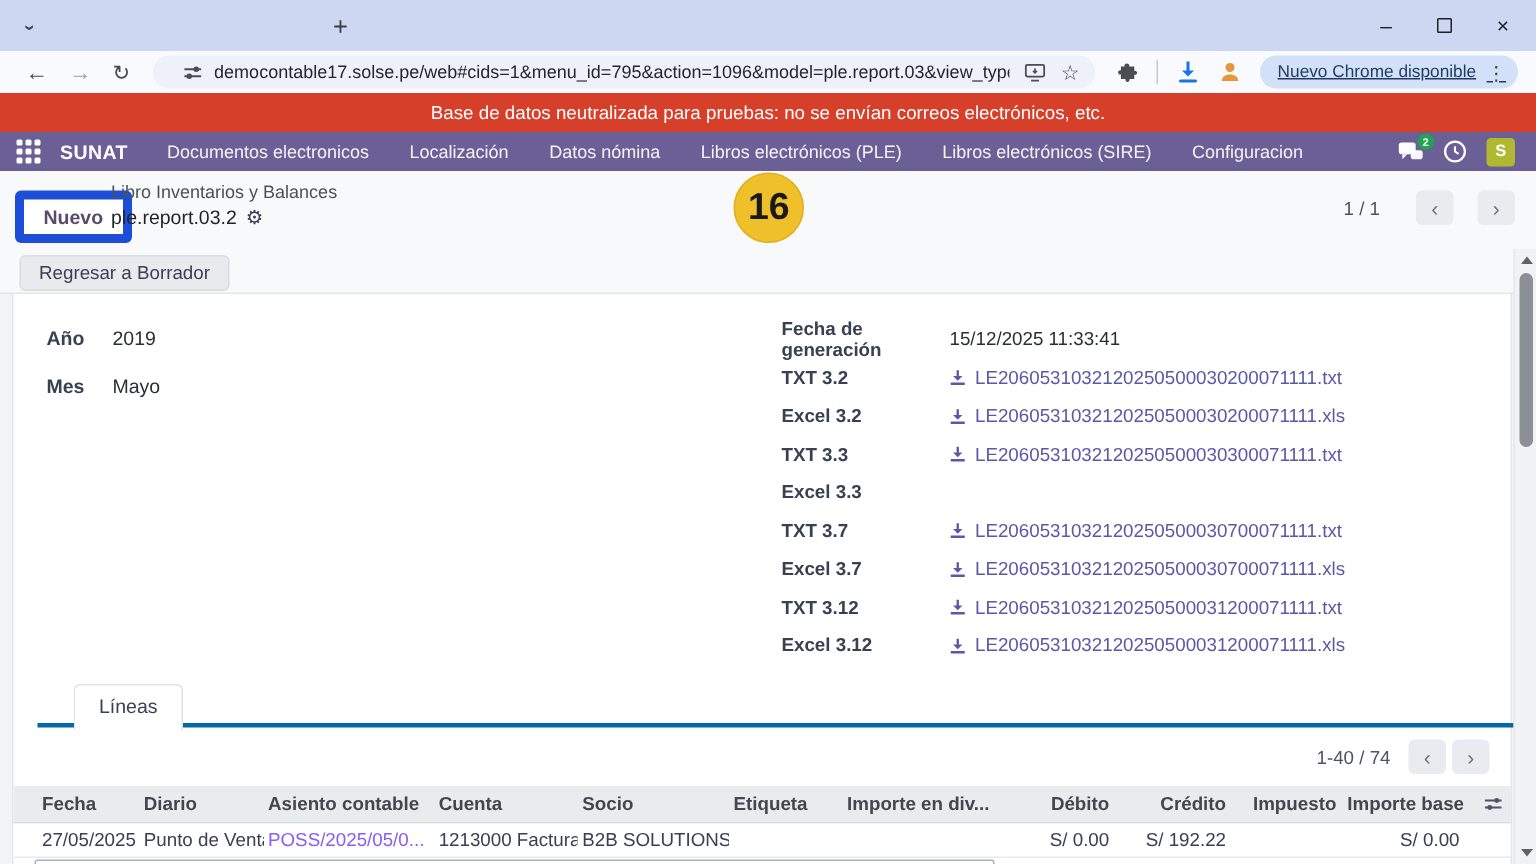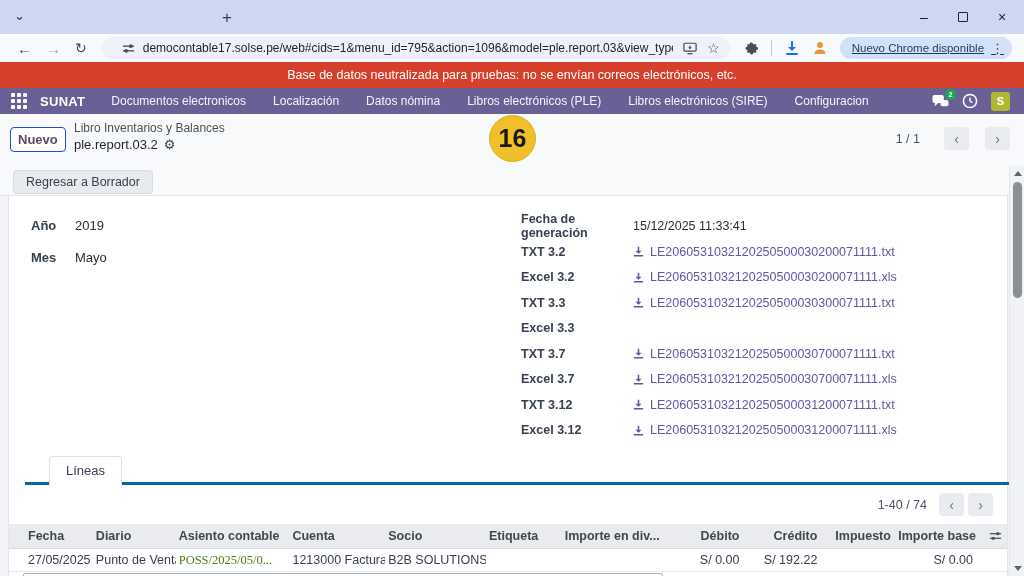--- a/index.html
+++ b/index.html
@@ -44,21 +44,21 @@
   .brand { font-size:13px; font-weight:bold; margin-left:13px; letter-spacing:.3px; cursor:pointer; }
   .menu { display:flex; margin-left:26px; gap:27px; }
   .menu span { font-size:12px; color:rgba(255,255,255,.93); white-space:nowrap; cursor:pointer; }
   .nav-right { margin-left:auto; display:flex; align-items:center; gap:13px; padding-right:14px; }
   .chat-wrap { position:relative; cursor:pointer; display:flex; }
   .chat-badge { position:absolute; top:-5px; right:-7px; background:#21a353; color:#fff; border-radius:50%; width:11px; height:11px; font-size:7.5px; line-height:11px; text-align:center; font-weight:bold; }
   .avatar { width:19px; height:19px; border-radius:3px; background:#b0b832; color:#fff; font-size:11px; font-weight:bold; display:flex; align-items:center; justify-content:center; cursor:pointer; }
 
   
   .control-panel { position:absolute; left:0; top:114px; width:1024px; height:52px; background:#f8f9fb; }
-  .btn-new { position:absolute; left:10px; top:13px; padding:4px 7px; background:#fff; border:1px solid #1d4ed8; border-radius:4px; color:#5b4a6b; font-size:13px; font-weight:bold; font-family:"Liberation Sans",sans-serif; cursor:pointer; }
+  .btn-new { position:absolute; left:10px; top:13px; padding:4px 13px; background:#fff; border:6px solid #1d4ed8; border-radius:4px; color:#5b4a6b; font-size:13px; font-weight:bold; font-family:"Liberation Sans",sans-serif; cursor:pointer; }
   .breadcrumbs { position:absolute; left:74px; top:7px; }
   .bc-top { font-size:12px; color:#4c5157; cursor:pointer; }
   .bc-bottom { font-size:13px; color:#1f2227; margin-top:2px; display:flex; align-items:center; gap:6px; }
   .gear { font-size:13px; color:#374151; cursor:pointer; line-height:1; }
   .pager { position:absolute; right:14px; top:13px; display:flex; align-items:center; gap:16px; }
   .pager-text { font-size:12.5px; color:#4b5563; margin-right:8px; }
   .pager-btn { width:25px; height:23px; background:#e9ebf0; border:none; border-radius:4px; color:#6b7280; font-size:14px; line-height:1; cursor:pointer; font-family:"Liberation Sans",sans-serif; }
   .annotation { position:absolute; left:489px; top:115px; width:47px; height:47px; border-radius:50%; background:#efc029; border:1px solid #dfb01c; color:#1a1a1a; font-size:25px; font-weight:bold; display:flex; align-items:center; justify-content:center; z-index:60; }
 
   
@@ -92,21 +92,21 @@
   .cell { font-size:12.5px; color:#374151; white-space:nowrap; overflow:hidden; padding:0 3px; }
   .thead .cell { font-weight:bold; color:#43474d; cursor:pointer; }
   .c0 { width:84px; padding-left:19px; }
   .c1 { width:83px; } .c2 { width:114px; } .c3 { width:96px; } .c4 { width:101px; } .c5 { width:69px; }
   .c6 { width:113px; text-align:right; padding-right:8px; }
   .c7 { width:80px; text-align:right; padding-right:8px; }
   .c8 { width:78px; text-align:right; padding-right:8px; }
   .c9 { width:70px; padding-left:10px; }
   .c10 { width:88px; text-align:right; padding-right:10px; }
   .c11 { width:24px; display:flex; align-items:center; justify-content:center; }
-  .link-purple { color:#4d7c0f; cursor:pointer;font-family:Liberation Serif, serif; }
+  .link-purple { color:#8b5cf6; cursor:pointer; }
   .next-row-sliver { position:absolute; left:14px; top:377px; width:640px; height:10px; background:#fff; border:1px solid #a8b2c2; border-radius:2px; }
 
   
   .scrollbar { position:absolute; left:1009px; top:166px; width:15px; height:410px; background:#f1f2f4; border-left:1px solid #e6e7ea; }
   .sb-up { position:absolute; top:5px; left:3.5px; width:0; height:0; border-left:4px solid transparent; border-right:4px solid transparent; border-bottom:5px solid #5f6368; cursor:pointer; }
   .sb-thumb { position:absolute; top:16px; left:2.5px; width:9px; height:116px; background:#8b9097; border-radius:5px; cursor:grab; }
   .sb-down { position:absolute; bottom:5px; left:3.5px; width:0; height:0; border-left:4px solid transparent; border-right:4px solid transparent; border-top:5px solid #5f6368; cursor:pointer; }
 
   svg { display:block; }
 </style>

